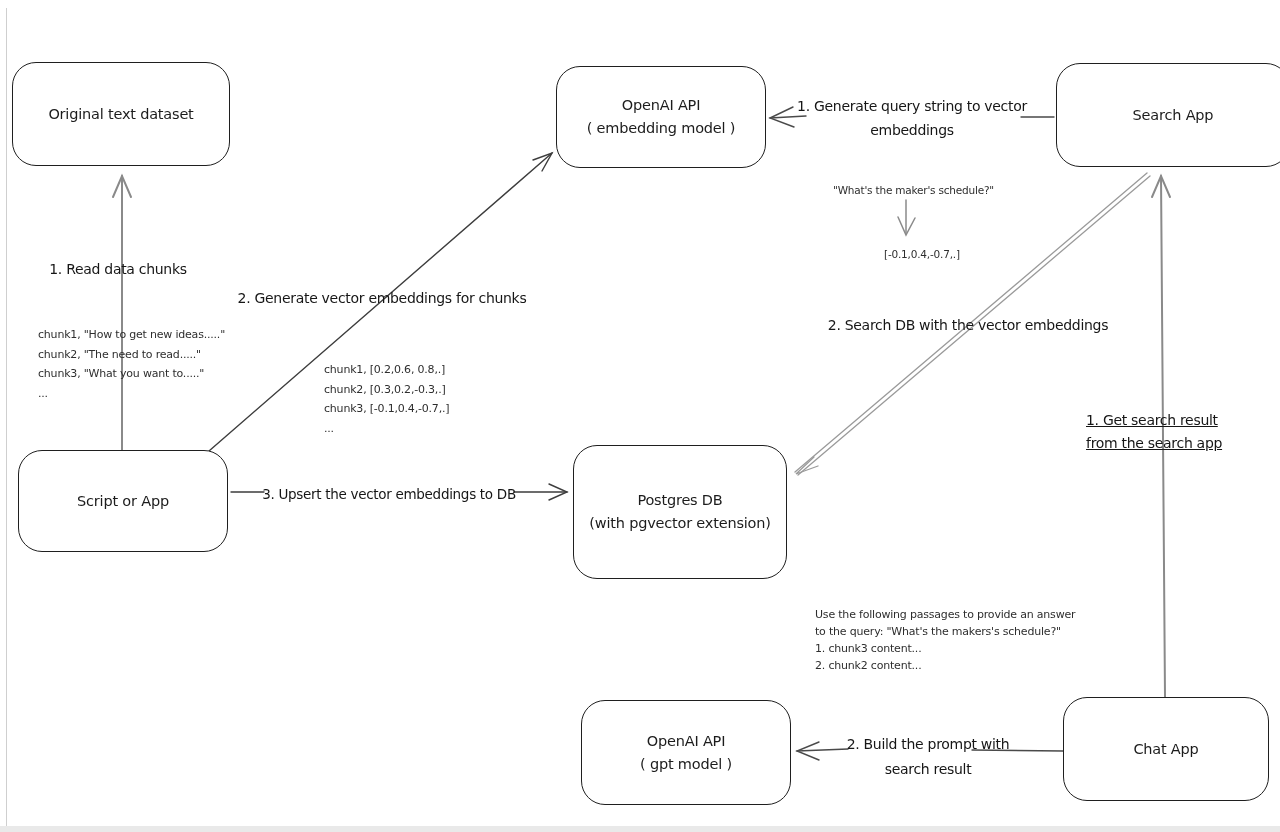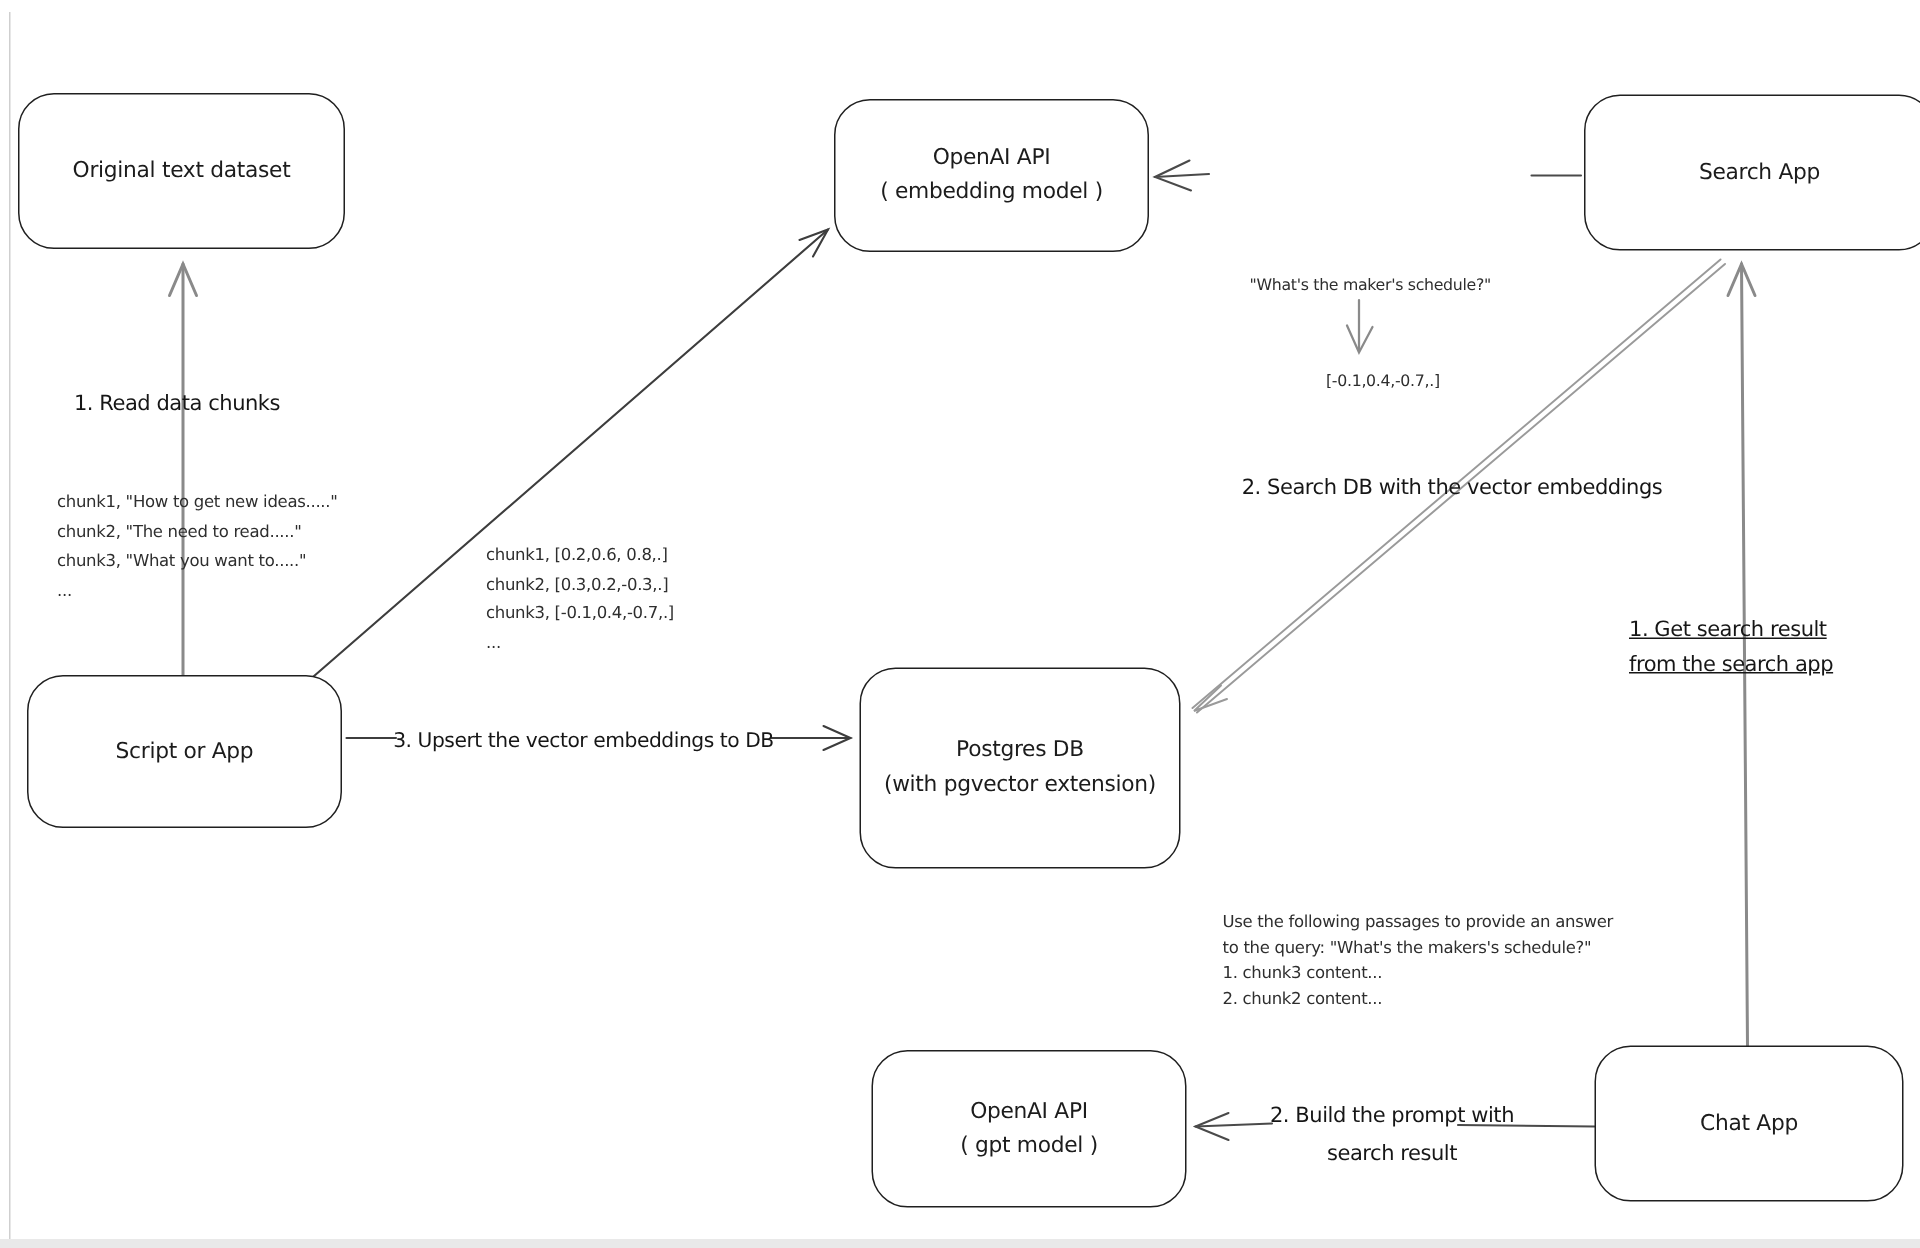--- a/index.html
+++ b/index.html
@@ -128,23 +128,26 @@
     <span>OpenAI API
 ( gpt model )</span>
   </div>
 
   <div class="box" style="left:1063px;top:697px;width:206px;height:104px">
     <span>Chat App</span>
   </div>
 
   <div class="edge-label" style="left:18px;top:257px;width:200px">1. Read data chunks</div>
 
+  <div class="edge-label" style="left:222px;top:286px;width:320px">2. Generate vector embeddings for chunks</div>
 
   <div class="edge-label" style="left:258px;top:482px;width:262px;font-size:13.5px">3. Upsert the vector embeddings  to DB</div>
 
+  <div class="edge-label" style="left:782px;top:94px;width:260px">1. Generate query string to vector
+embeddings</div>
 
   <div class="edge-label" style="left:813px;top:313px;width:310px">2. Search DB with the vector embeddings</div>
 
   <div class="edge-label left" style="left:1086px;top:409px;width:170px;line-height:23px">1. Get search result
 from the search app</div>
 
   <div class="edge-label" style="left:843px;top:732px;width:170px;line-height:25px">2. Build the prompt with
 search result</div>
 
   <div class="annotation" style="left:38px;top:325px">chunk1, "How to get new ideas....."

